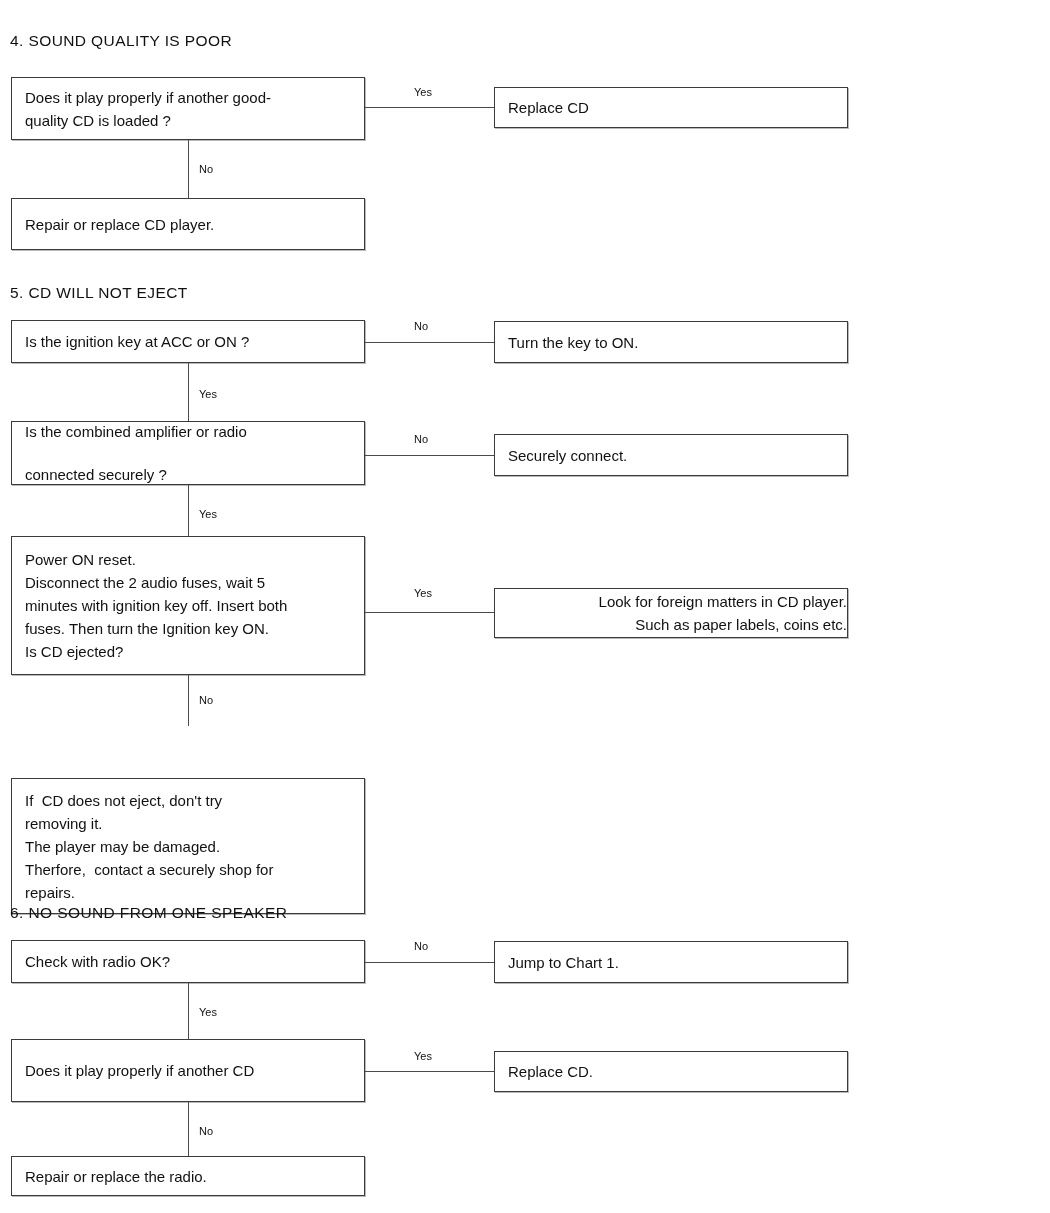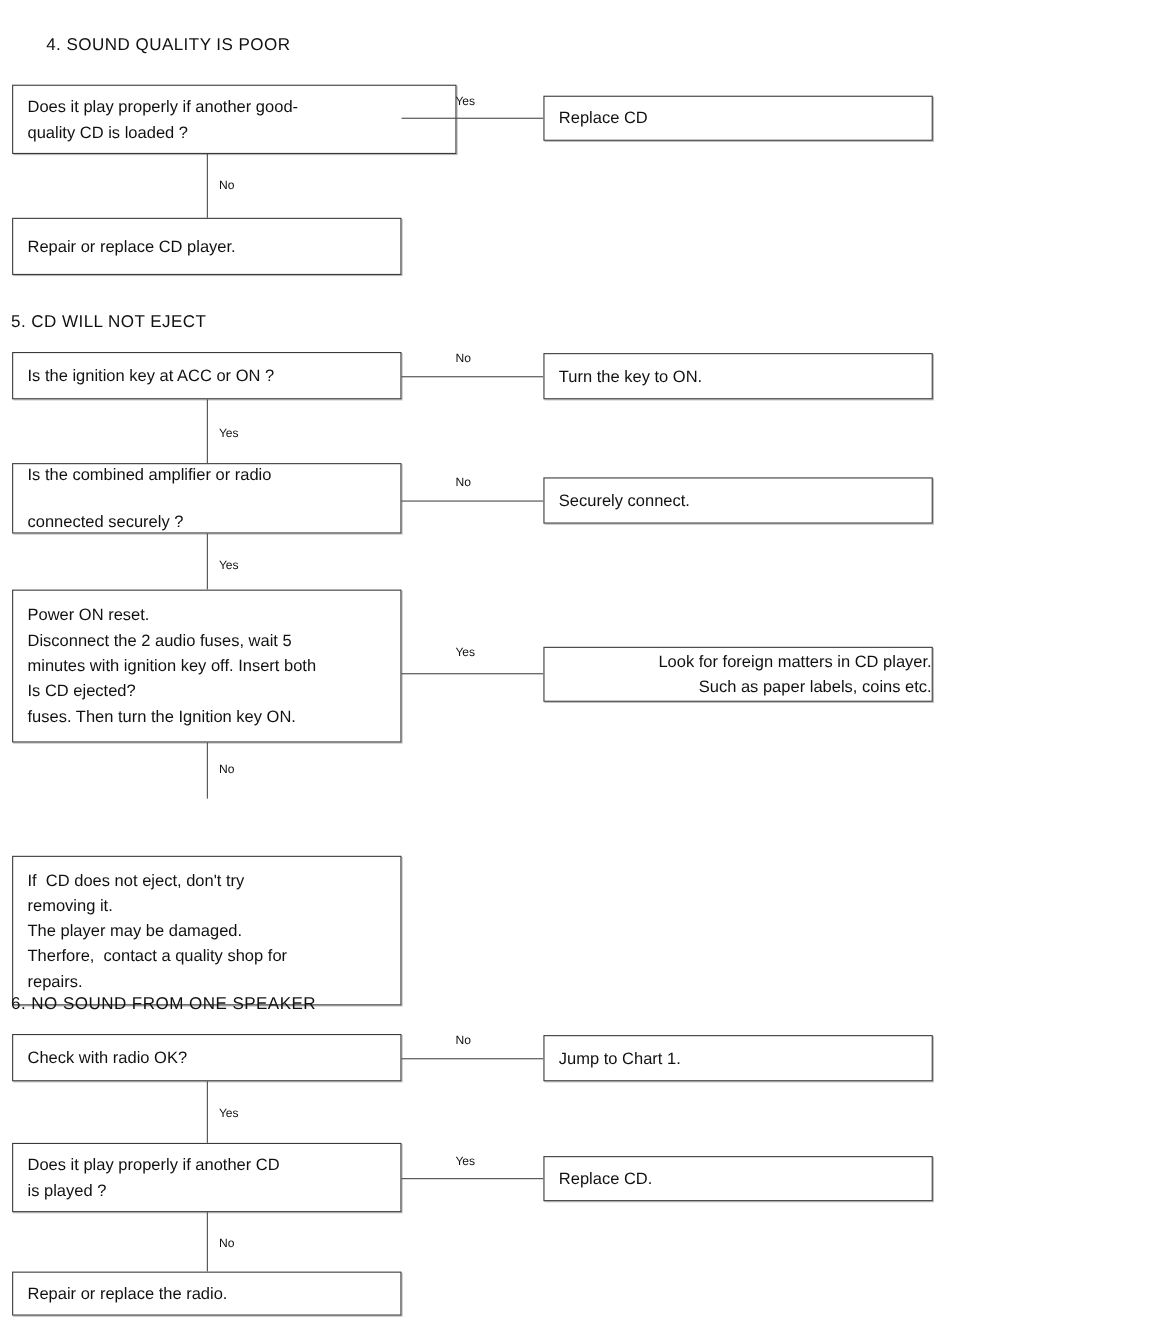--- a/index.html
+++ b/index.html
@@ -69,23 +69,23 @@
     line-height: 1;
     color: #111111;
     white-space: nowrap;
   }
 </style>
 </head>
 <body>
 
 <div id="page">
 
-  <div class="heading" style="left:10px; top:33px;margin-left:32px;">4.  SOUND QUALITY IS POOR</div>
+  <div class="heading" style="left:10px; top:33px;">4.  SOUND QUALITY IS POOR</div>
 
-  <div class="box" style="left:11px; top:77px; width:404px; height:63px;">
+  <div class="box" style="left:11px; top:77px; width:354px; height:63px;">
     <div class="line">Does it play properly if another good-</div>
     <div class="line">quality CD is loaded ?</div>
   </div>
 
   <div class="hline" style="left:365px; top:107px; width:129px;"></div>
   <div class="branch-label" style="left:414px; top:87px;">Yes</div>
   <div class="box" style="left:494px; top:87px; width:354px; height:41px;">
     <div class="line">Replace CD</div>
   </div>
 
@@ -119,58 +119,57 @@
     <div class="line">Securely connect.</div>
   </div>
 
   <div class="vline" style="left:188px; top:485px; height:51px;"></div>
   <div class="branch-label" style="left:199px; top:509px;">Yes</div>
 
   <div class="box" style="left:11px; top:536px; width:354px; height:139px;">
     <div class="line">Power ON reset.</div>
     <div class="line">Disconnect the 2 audio fuses, wait 5</div>
     <div class="line">minutes with ignition key off. Insert both</div>
+    <div class="line">fuses. Then turn the Ignition key ON.</div>
     <div class="line">Is CD ejected?</div>
-    <div class="line">fuses. Then turn the Ignition key ON.</div>
   </div>
   <div class="hline" style="left:365px; top:612px; width:129px;"></div>
   <div class="branch-label" style="left:414px; top:588px;">Yes</div>
   <div class="box" style="left:494px; top:588px; width:354px; height:50px;align-items:flex-end;">
     <div class="line">Look for foreign matters in CD player.</div>
     <div class="line">Such as paper labels, coins etc.</div>
   </div>
 
   <div class="vline" style="left:188px; top:675px; height:51px;"></div>
   <div class="branch-label" style="left:199px; top:695px;">No</div>
 
   <div class="box" style="left:11px; top:746px; width:354px; height:136px;margin-top:32px;">
     <div class="line">If  CD does not eject, don't try</div>
     <div class="line">removing it.</div>
     <div class="line">The player may be damaged.</div>
-    <div class="line">Therfore,  contact a quality shop for</div>
+    <div class="line">Therfore,  contact a securely shop for</div>
     <div class="line">repairs.</div>
   </div>
 
   <div class="heading" style="left:10px; top:905px;">6.  NO SOUND FROM ONE SPEAKER</div>
 
   <div class="box" style="left:11px; top:940px; width:354px; height:43px;">
     <div class="line">Check with radio OK?</div>
   </div>
   <div class="hline" style="left:365px; top:962px; width:129px;"></div>
   <div class="branch-label" style="left:414px; top:941px;">No</div>
   <div class="box" style="left:494px; top:941px; width:354px; height:42px;">
     <div class="line">Jump to Chart 1.</div>
   </div>
 
   <div class="vline" style="left:188px; top:983px; height:56px;"></div>
   <div class="branch-label" style="left:199px; top:1007px;">Yes</div>
 
   <div class="box" style="left:11px; top:1039px; width:354px; height:63px;">
     <div class="line">Does it play properly if another CD</div>
-    <div class="line">is played ?</div>
   </div>
   <div class="hline" style="left:365px; top:1071px; width:129px;"></div>
   <div class="branch-label" style="left:414px; top:1051px;">Yes</div>
   <div class="box" style="left:494px; top:1051px; width:354px; height:41px;">
     <div class="line">Replace CD.</div>
   </div>
 
   <div class="vline" style="left:188px; top:1102px; height:54px;"></div>
   <div class="branch-label" style="left:199px; top:1126px;">No</div>
   <div class="box" style="left:11px; top:1156px; width:354px; height:40px;">

